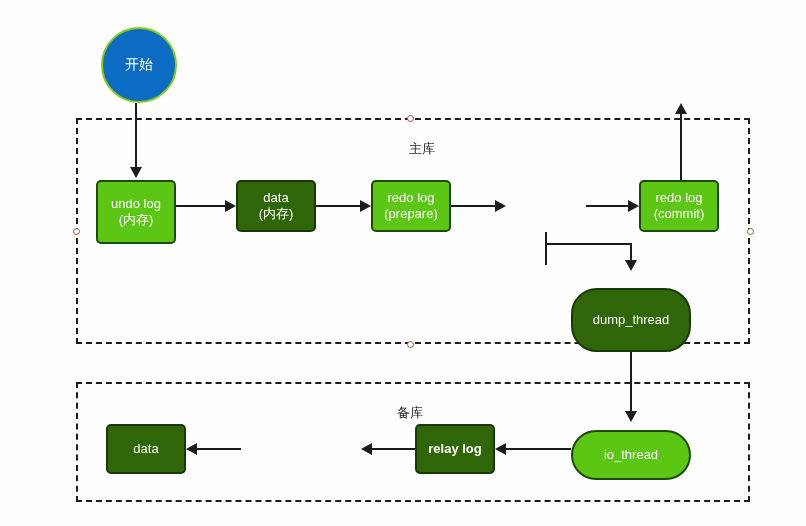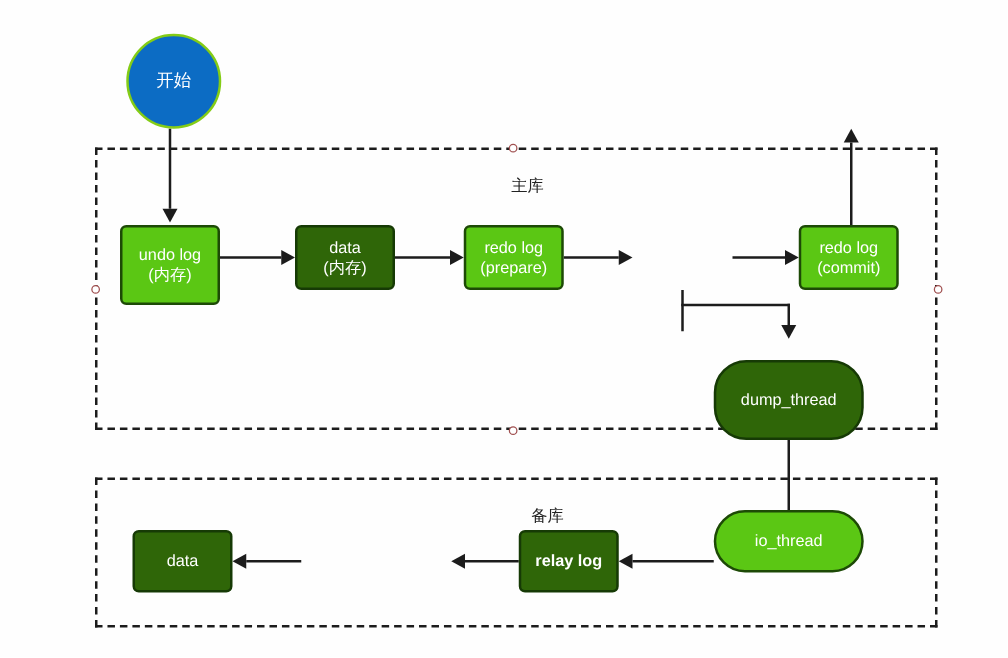--- a/index.html
+++ b/index.html
@@ -106,21 +106,21 @@
 </style>
 </head>
 <body>
 
 <div id="canvas">
 
   <div class="group" style="left:76px; top:118px; width:674px; height:226px;"></div>
   <div class="group-label" style="left:410px; top:140px;margin-left:12px;">主库</div>
 
   <div class="group" style="left:76px; top:382px; width:674px; height:120px;"></div>
-  <div class="group-label" style="left:410px; top:404px;margin-left:28px;">备库</div>
+  <div class="group-label" style="left:410px; top:404px;">备库</div>
 
   <div class="handle" style="left:406.5px; top:114.5px;"></div>
   <div class="handle" style="left:72.5px;  top:227.5px;"></div>
   <div class="handle" style="left:746.5px; top:227.5px;"></div>
   <div class="handle" style="left:406.5px; top:340.5px;"></div>
 
   <div class="circle-node" style="left:101px; top:27px; width:76px; height:76px;">
     <span>开始</span>
   </div>
 
@@ -173,15 +173,15 @@
   <div class="node rect light" style="left:639px; top:180px; width:80px; height:52px;">redo log
 (commit)</div>
 
   <div class="node pill dark" style="left:571px; top:272px; width:120px; height:64px;margin-top:16px;">dump_thread</div>
 
   <div class="node rect dark" style="left:106px; top:424px; width:80px; height:50px;">data</div>
 
 
   <div class="node rect dark" style="left:415px; top:424px; width:80px; height:50px;font-weight:bold;">relay log</div>
 
-  <div class="node pill light" style="left:571px; top:408px; width:120px; height:50px;">io_thread</div>
+  <div class="node pill light" style="left:571px; top:430px; width:120px; height:50px;">io_thread</div>
 
 </div>
 
 </body></html>

